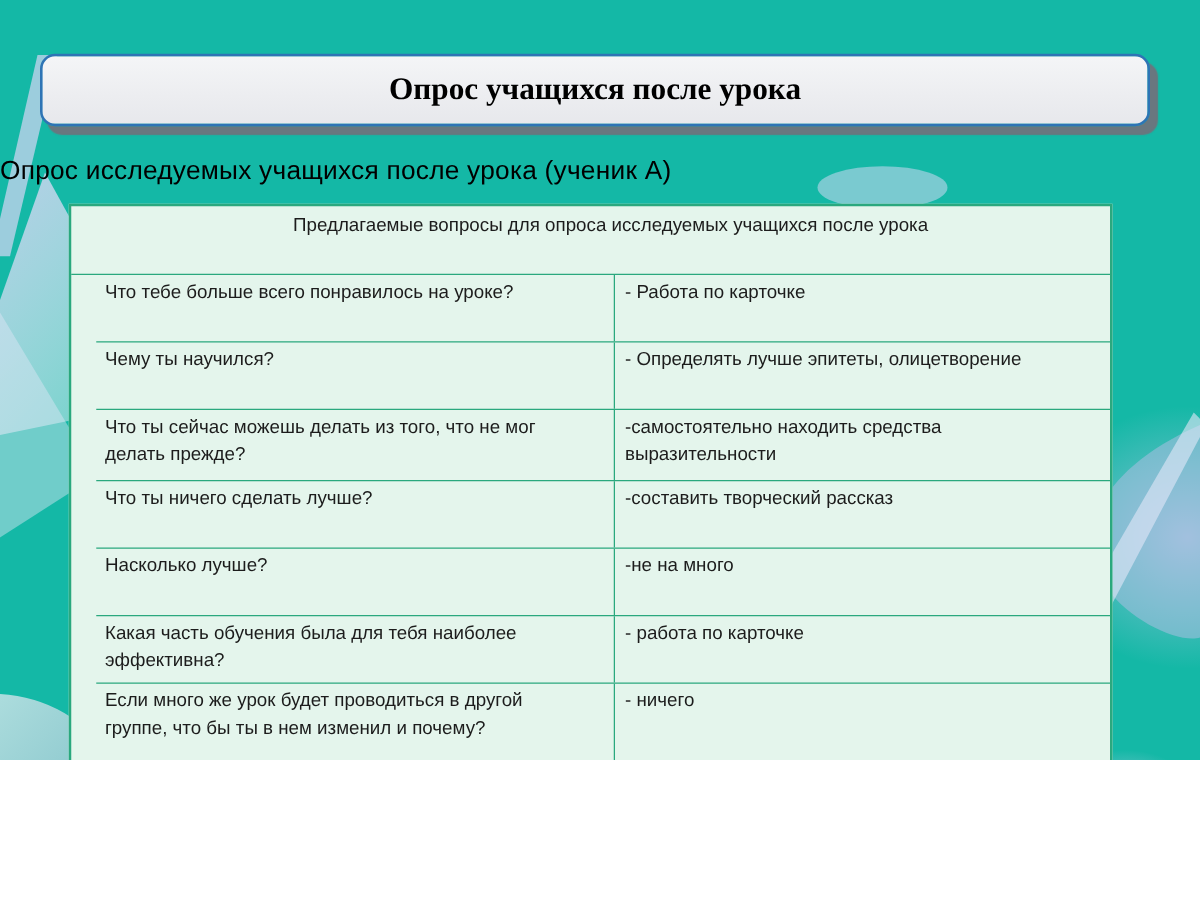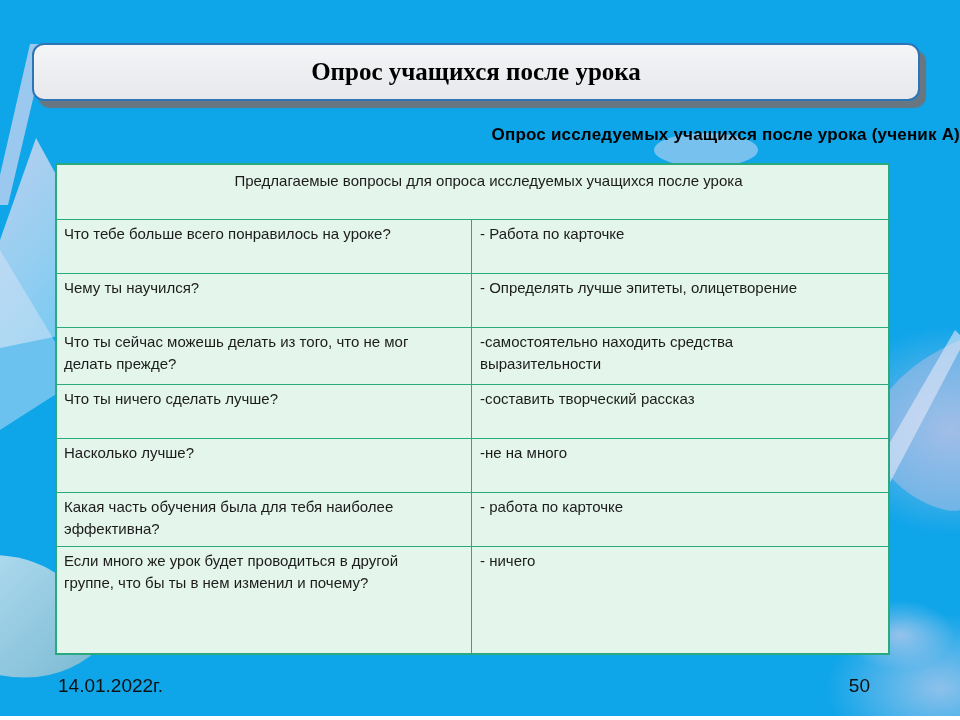--- a/index.html
+++ b/index.html
@@ -1,45 +1,45 @@
 <!DOCTYPE html>
 <html><head>
 <meta charset="utf-8">
 <style>
   * { margin:0; padding:0; box-sizing:border-box; }
   html,body { width:960px; height:720px; background:#ffffff; overflow:hidden; }
   body { font-family:"Liberation Sans", sans-serif; color:#1c1c1c; }
-  .slide { position:relative; width:960px; height:716px; background:#0ea5e9; overflow:hidden; }
+  .slide { position:relative; width:960px; height:608px; background:#14b8a6; overflow:hidden; }
   .bg-decor { position:absolute; left:0; top:0; width:960px; height:720px; pointer-events:none; }
 
   .title-box {
     position:absolute; left:32px; top:43px; width:888px; height:58px;
     background:linear-gradient(180deg,#f4f5f7 0%, #ecedf0 60%, #e7e8ec 100%);
     border:2px solid #2e74b5; border-radius:12px;
     box-shadow:6px 7px 1px rgba(110,115,124,0.95);
     display:flex; align-items:center; justify-content:center;
   }
   .title-text {
     font-family:"Liberation Serif", serif; font-weight:bold; font-size:25px; color:#000;
   }
   .subtitle {
-    position:absolute; left:0; top:125px; width:960px; text-align:right;
-    font-weight:bold; font-size:17px; color:#000; letter-spacing:0.2px;
+    position:absolute; left:0; top:125px; width:960px; text-align:left;
+    font-weight:normal; font-size:21px; color:#000; letter-spacing:0.2px;
   }
 
   .qtable {
     position:absolute; left:55px; top:163px; width:835px; height:492px;
     border:2px solid #2aa87e; background:#e4f5ec;
     display:flex; flex-direction:column; font-size:15px; line-height:1.45;
   }
   .t-header {
     height:55px; border-bottom:1.5px solid #2aa87e;
     text-align:center; padding-top:5px;padding-left:32px;
   }
-  .t-row { display:flex; border-bottom:1.5px solid #2aa87e; }
+  .t-row { display:flex; border-bottom:1.5px solid #2aa87e;margin-left:20px; }
   .t-row:last-child { border-bottom:none; flex:1; }
   .cell-q {
     width:415px; border-right:1.5px solid #2aa87e;
     padding:3px 20px 3px 7px;
   }
   .cell-a { flex:1; padding:3px 40px 3px 8px; } .h54{height:54px;} .h57{height:57px;}
 
   .footer-date {
     position:absolute; left:58px; top:675px; font-size:19px; color:#111;
   }

